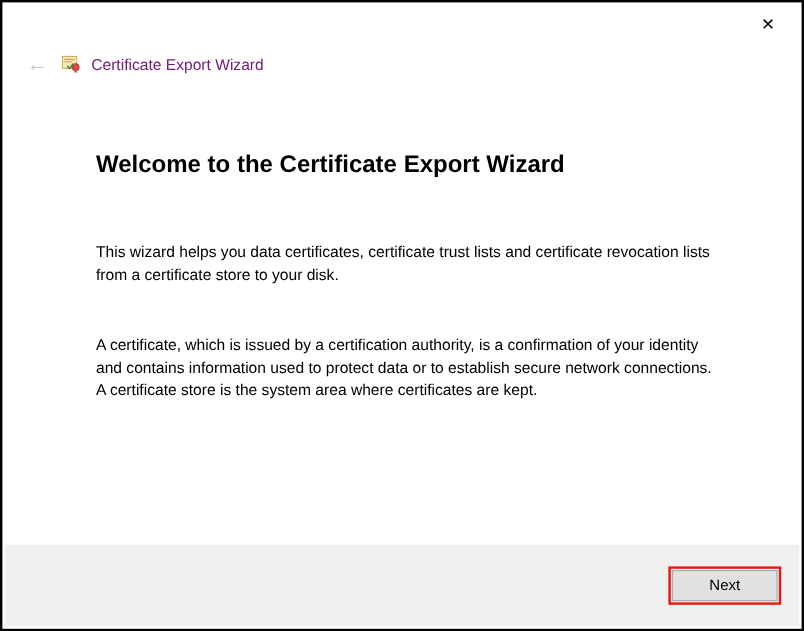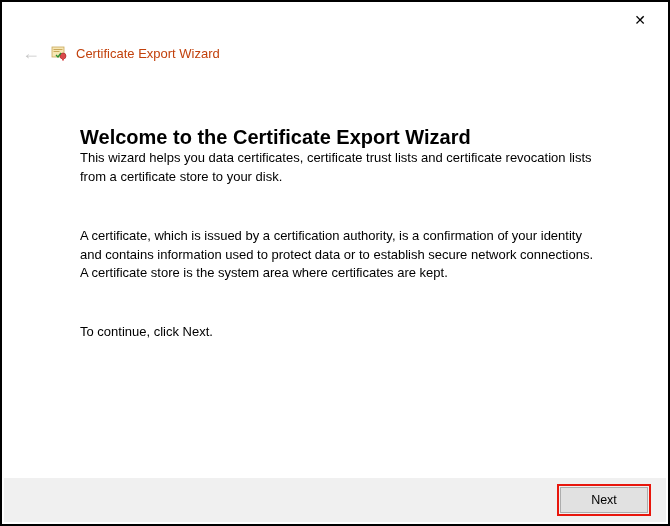--- a/index.html
+++ b/index.html
@@ -51,45 +51,46 @@
     }
     .cert-icon {
       width: 18px;
       height: 18px;
       display: flex;
       align-items: center;
       justify-content: center;
     }
     .header-title {
       font-size: 13px;
-      color: #c2410c;
+      color: #701a75;
     }
     .content {
       padding: 58px 70px 0 78px;
     }
     .heading {
       font-size: 20px;
       font-weight: 600;
       color: #000;
+      margin-bottom: 52px;
     }
     .para {
       font-size: 13px;
       color: #000;
       line-height: 1.45;
       margin-bottom: 40px;
     }
     .para.last {
       margin-bottom: 0;
     }
     .footer {
       position: absolute;
       bottom: 2px;
       left: 2px;
       right: 2px;
-      height: 44px;
+      height: 68px;
       background: #f0f0f0;
       display: flex;
       justify-content: flex-end;
       align-items: center;
       padding-right: 18px;
       gap: 10px;
     }
     .btn {
       min-width: 88px;
       height: 26px;
@@ -127,18 +128,17 @@
       <path d="M6 11 L8 13 L11 9" stroke="#2a9030" stroke-width="1.3" fill="none"></path>
     </svg>
   </div>
   <div class="header-title">Certificate Export Wizard</div>
 </div>
 
 <div class="content">
   <div class="heading">Welcome to the Certificate Export Wizard</div>
   <div class="para">This wizard helps you data certificates, certificate trust lists and certificate revocation lists from a certificate store to your disk.</div>
   <div class="para">A certificate, which is issued by a certification authority, is a confirmation of your identity and contains information used to protect data or to establish secure network connections. A certificate store is the system area where certificates are kept.</div>
-  <div class="para last">To continue, click Next.</div>
 </div>
 
 <div class="footer">
   <button class="btn btn-highlight">Next</button>
 </div>
 
 </body></html>

